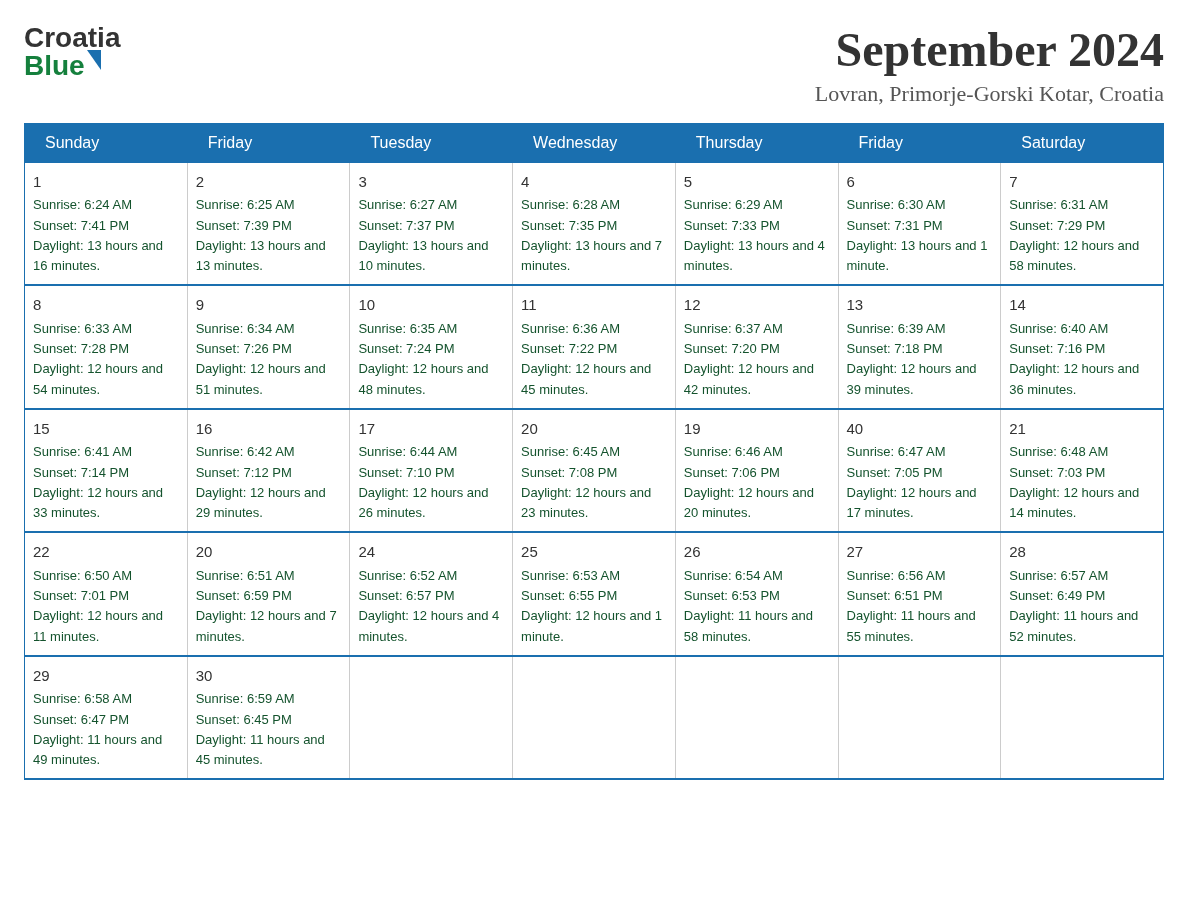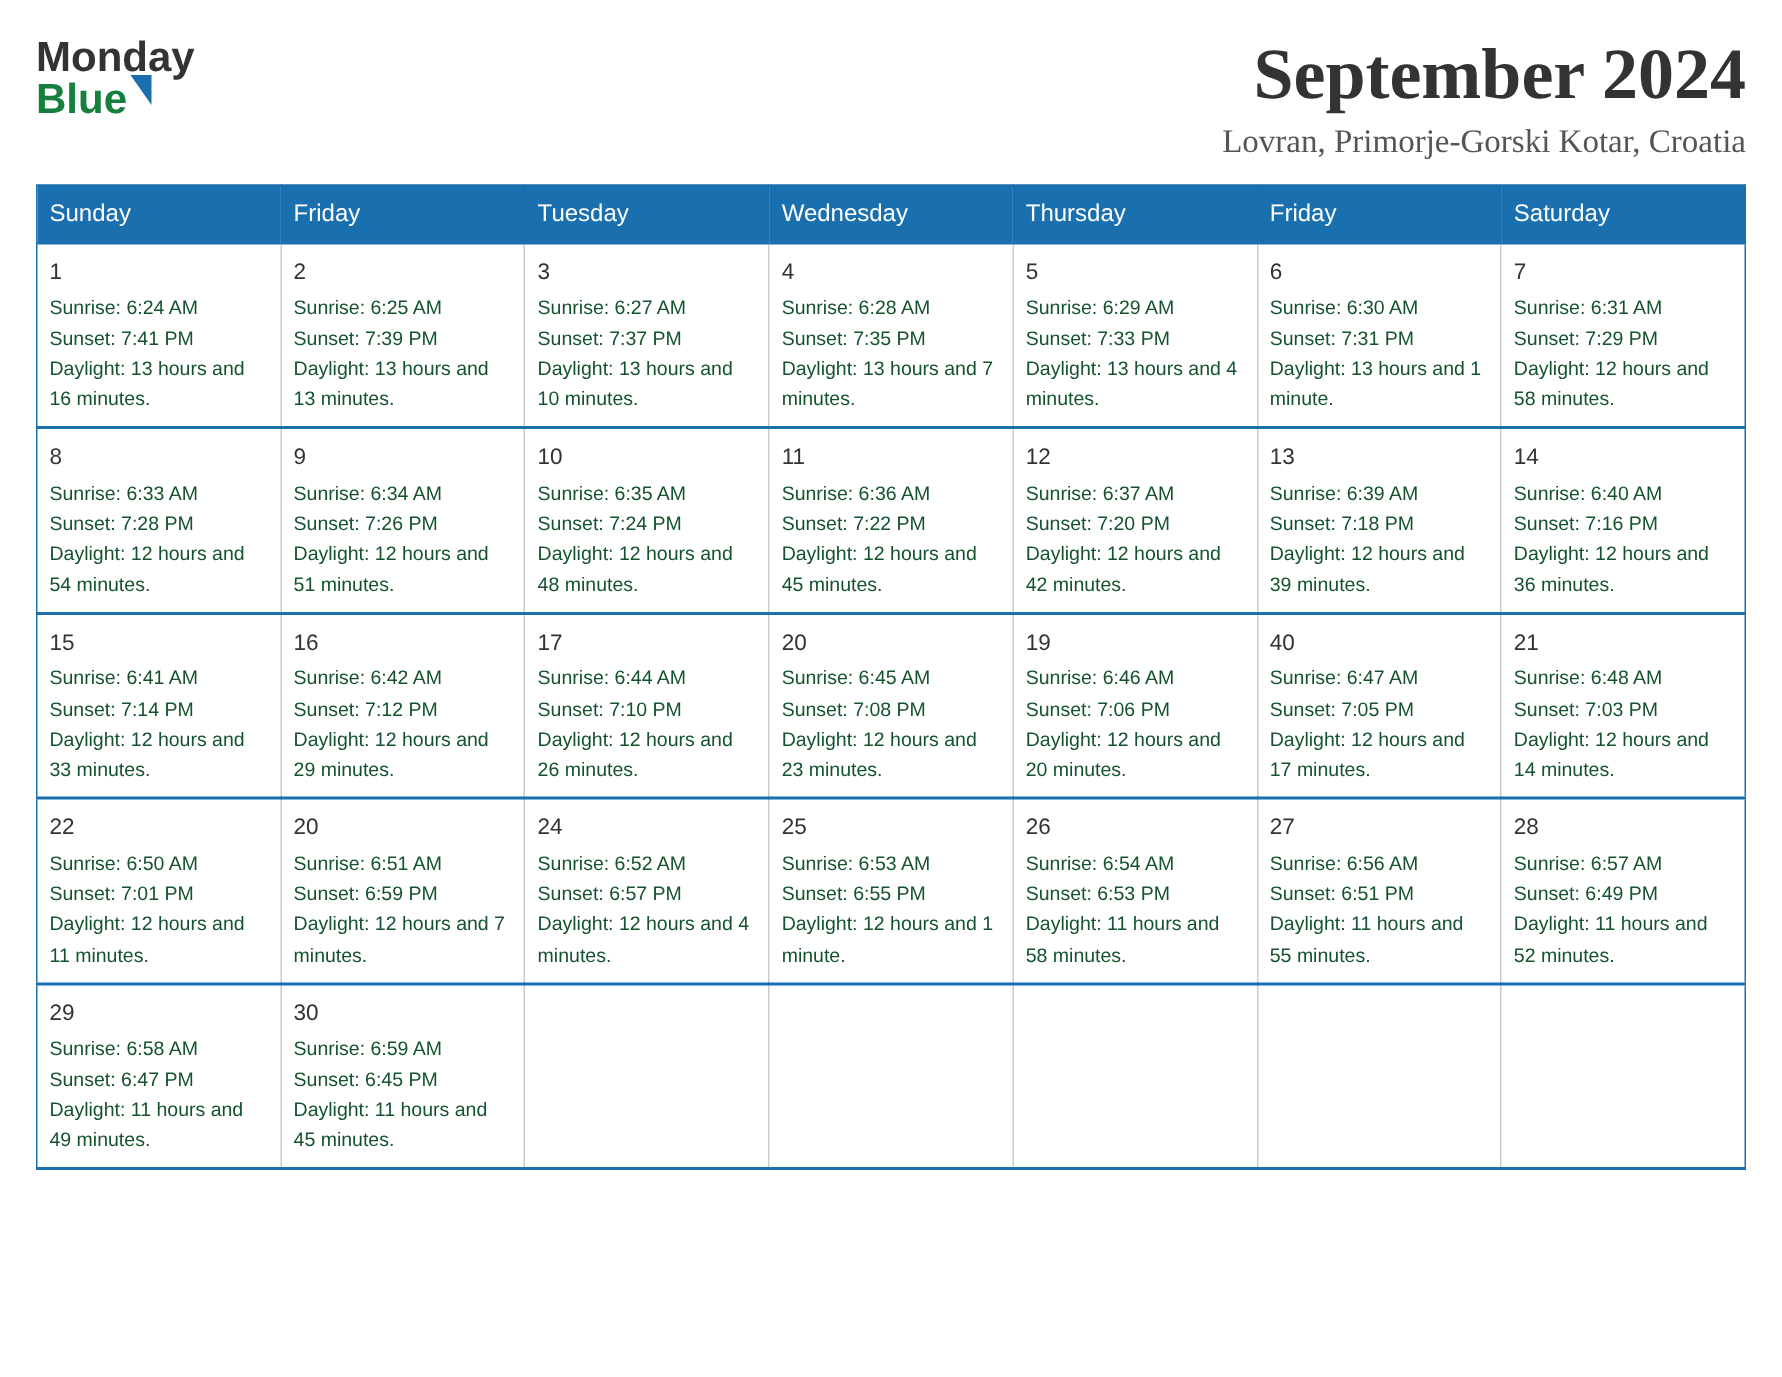--- a/index.html
+++ b/index.html
@@ -62,21 +62,21 @@
     table {
       width: 100%;
       border-collapse: collapse;
       table-layout: fixed;
     }
     thead tr {
       background-color: #1a6faf;
       color: #fff;
     }
     thead th {
-      padding: 10px 8px;
+      padding: 10px 20px;
       font-size: 16px;
       font-weight: normal;
       text-align: left;
       border: 1px solid #1a6faf;
     }
     tbody tr {
       border-bottom: 2px solid #1a6faf;
     }
     tbody td {
       vertical-align: top;
@@ -105,21 +105,21 @@
       font-size: 13px;
       color: #14532d;
       line-height: 1.55;
     }
   </style>
 </head>
 <body>
 
 <div class="header-area">
   <div class="logo">
-    <span class="logo-general">Monday</span>
+    <span class="logo-general">Croatia</span>
     <span class="logo-blue">
       <span>Blue</span>
       <span class="logo-triangle"></span>
     </span>
   </div>
   <div class="title-area">
     <div class="page-title">September 2024</div>
     <div class="subtitle">Lovran, Primorje-Gorski Kotar, Croatia</div>
   </div>
 </div>

